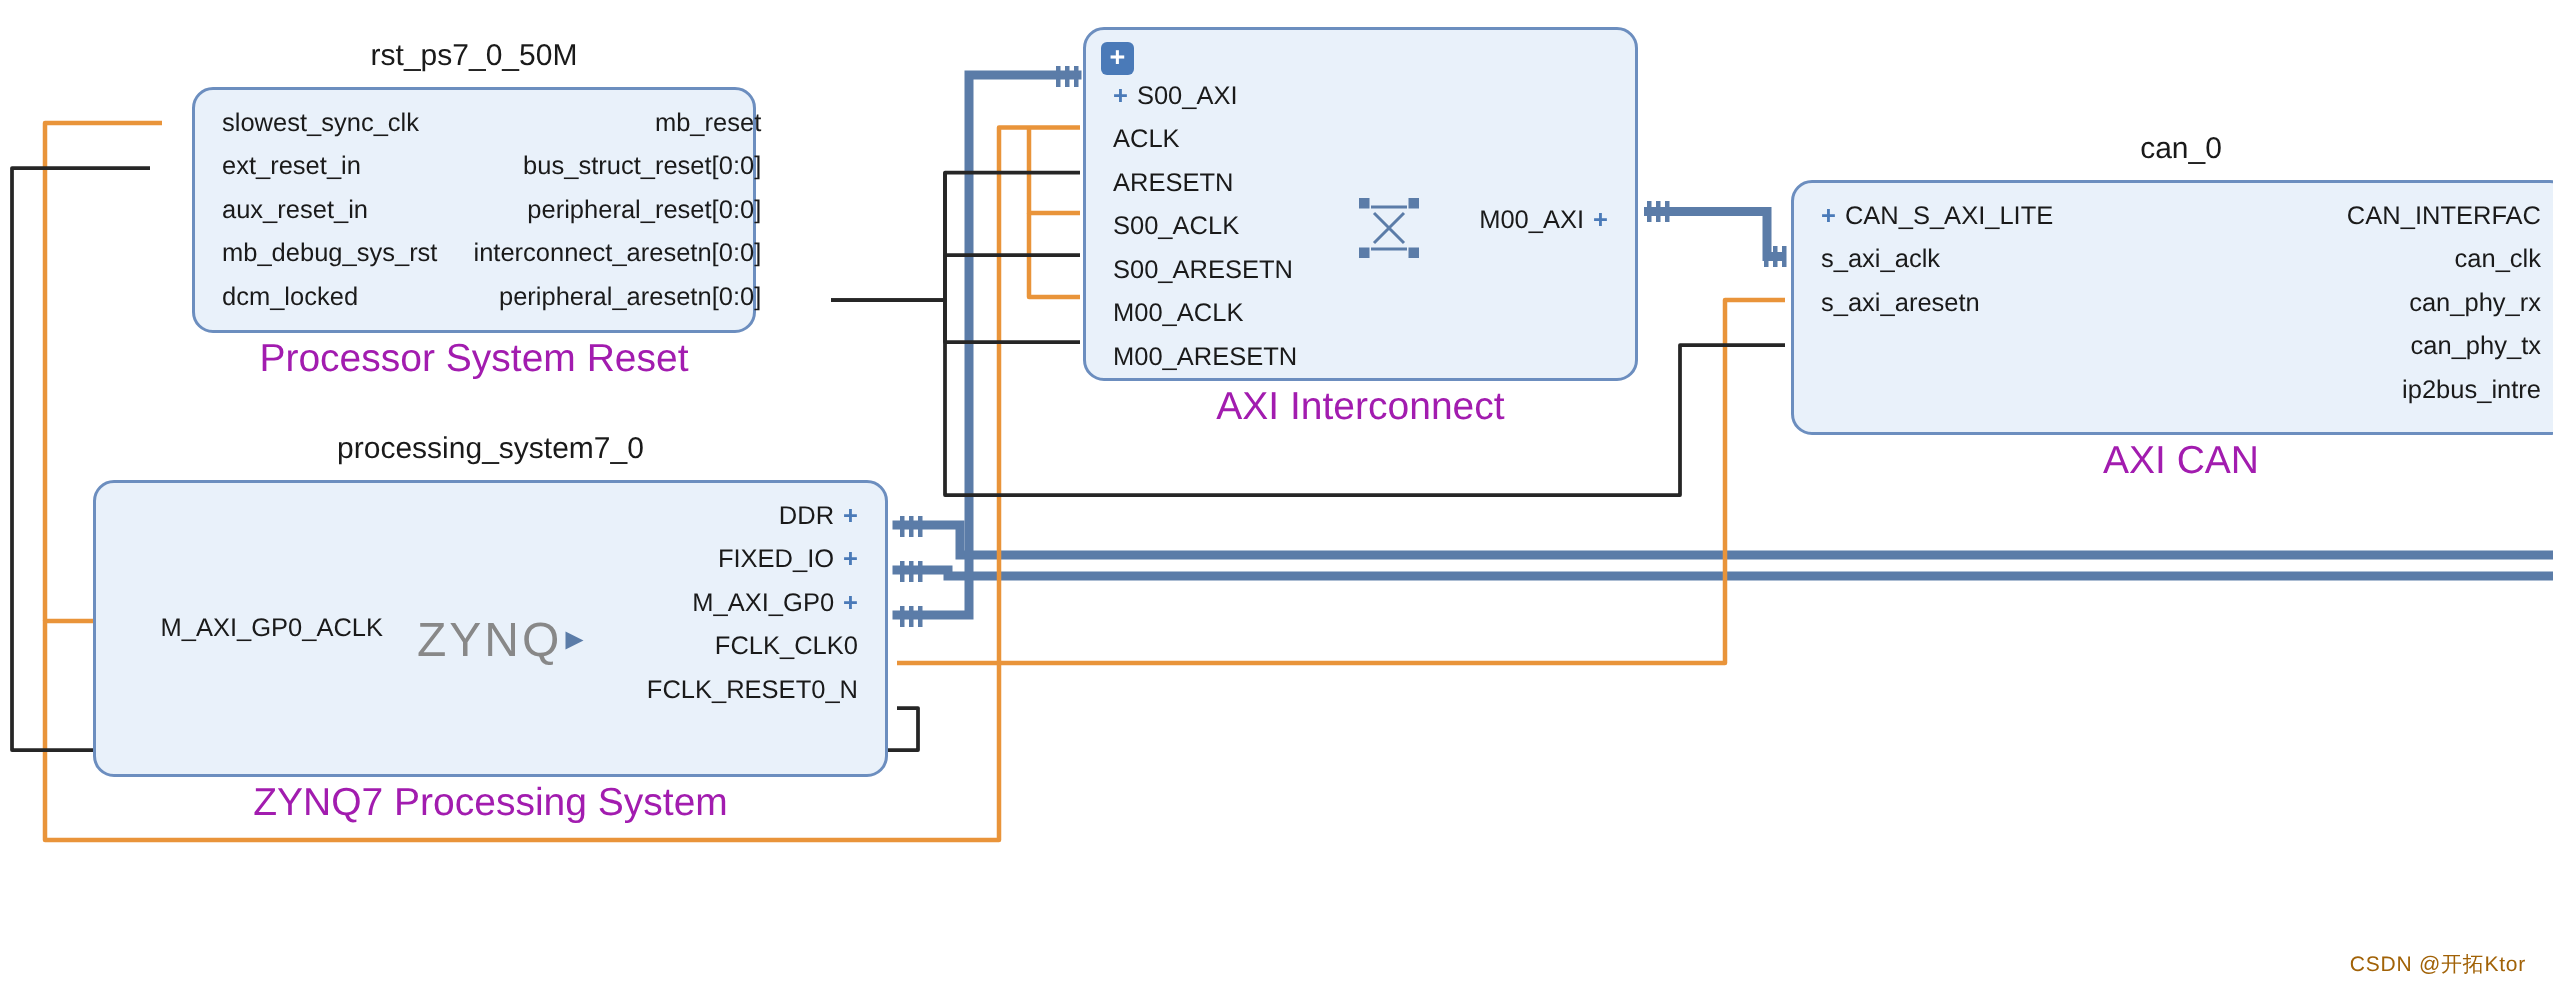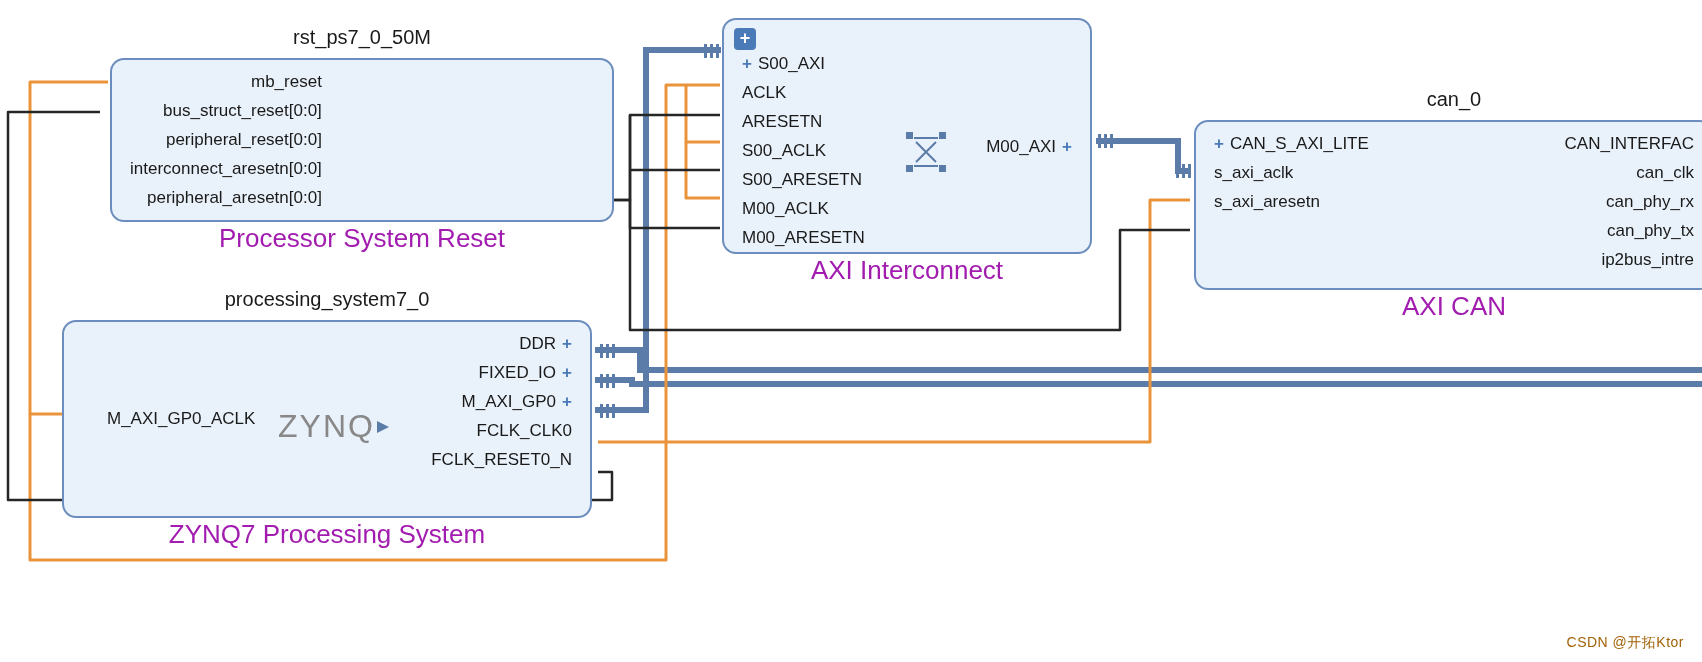--- a/index.html
+++ b/index.html
@@ -156,24 +156,31 @@
       <rect x="716" y="44" width="3" height="14"></rect>
     <rect x="1098" y="134" width="3" height="14"></rect>
       <rect x="1104" y="134" width="3" height="14"></rect>
       <rect x="1110" y="134" width="3" height="14"></rect>
     <rect x="1176" y="164" width="3" height="14"></rect>
       <rect x="1182" y="164" width="3" height="14"></rect>
       <rect x="1188" y="164" width="3" height="14"></rect>
   </g>
 </svg>
 
-<div class="block" style="left:110px; top:58px; width:504px; height:164px;">
+<div class="block" style="left:128px; top:58px; width:376px; height:164px;">
   <div class="instname">rst_ps7_0_50M</div>
   <div class="typename">Processor System Reset</div>
   <div class="cols">
+    <div class="col">
+      <span class="port">slowest_sync_clk</span>
+      <span class="port">ext_reset_in</span>
+      <span class="port">aux_reset_in</span>
+      <span class="port">mb_debug_sys_rst</span>
+      <span class="port">dcm_locked</span>
+    </div>
     <div class="col right">
       <span class="port">mb_reset</span>
       <span class="port">bus_struct_reset[0:0]</span>
       <span class="port">peripheral_reset[0:0]</span>
       <span class="port">interconnect_aresetn[0:0]</span>
       <span class="port">peripheral_aresetn[0:0]</span>
     </div>
   </div>
 </div>
 

